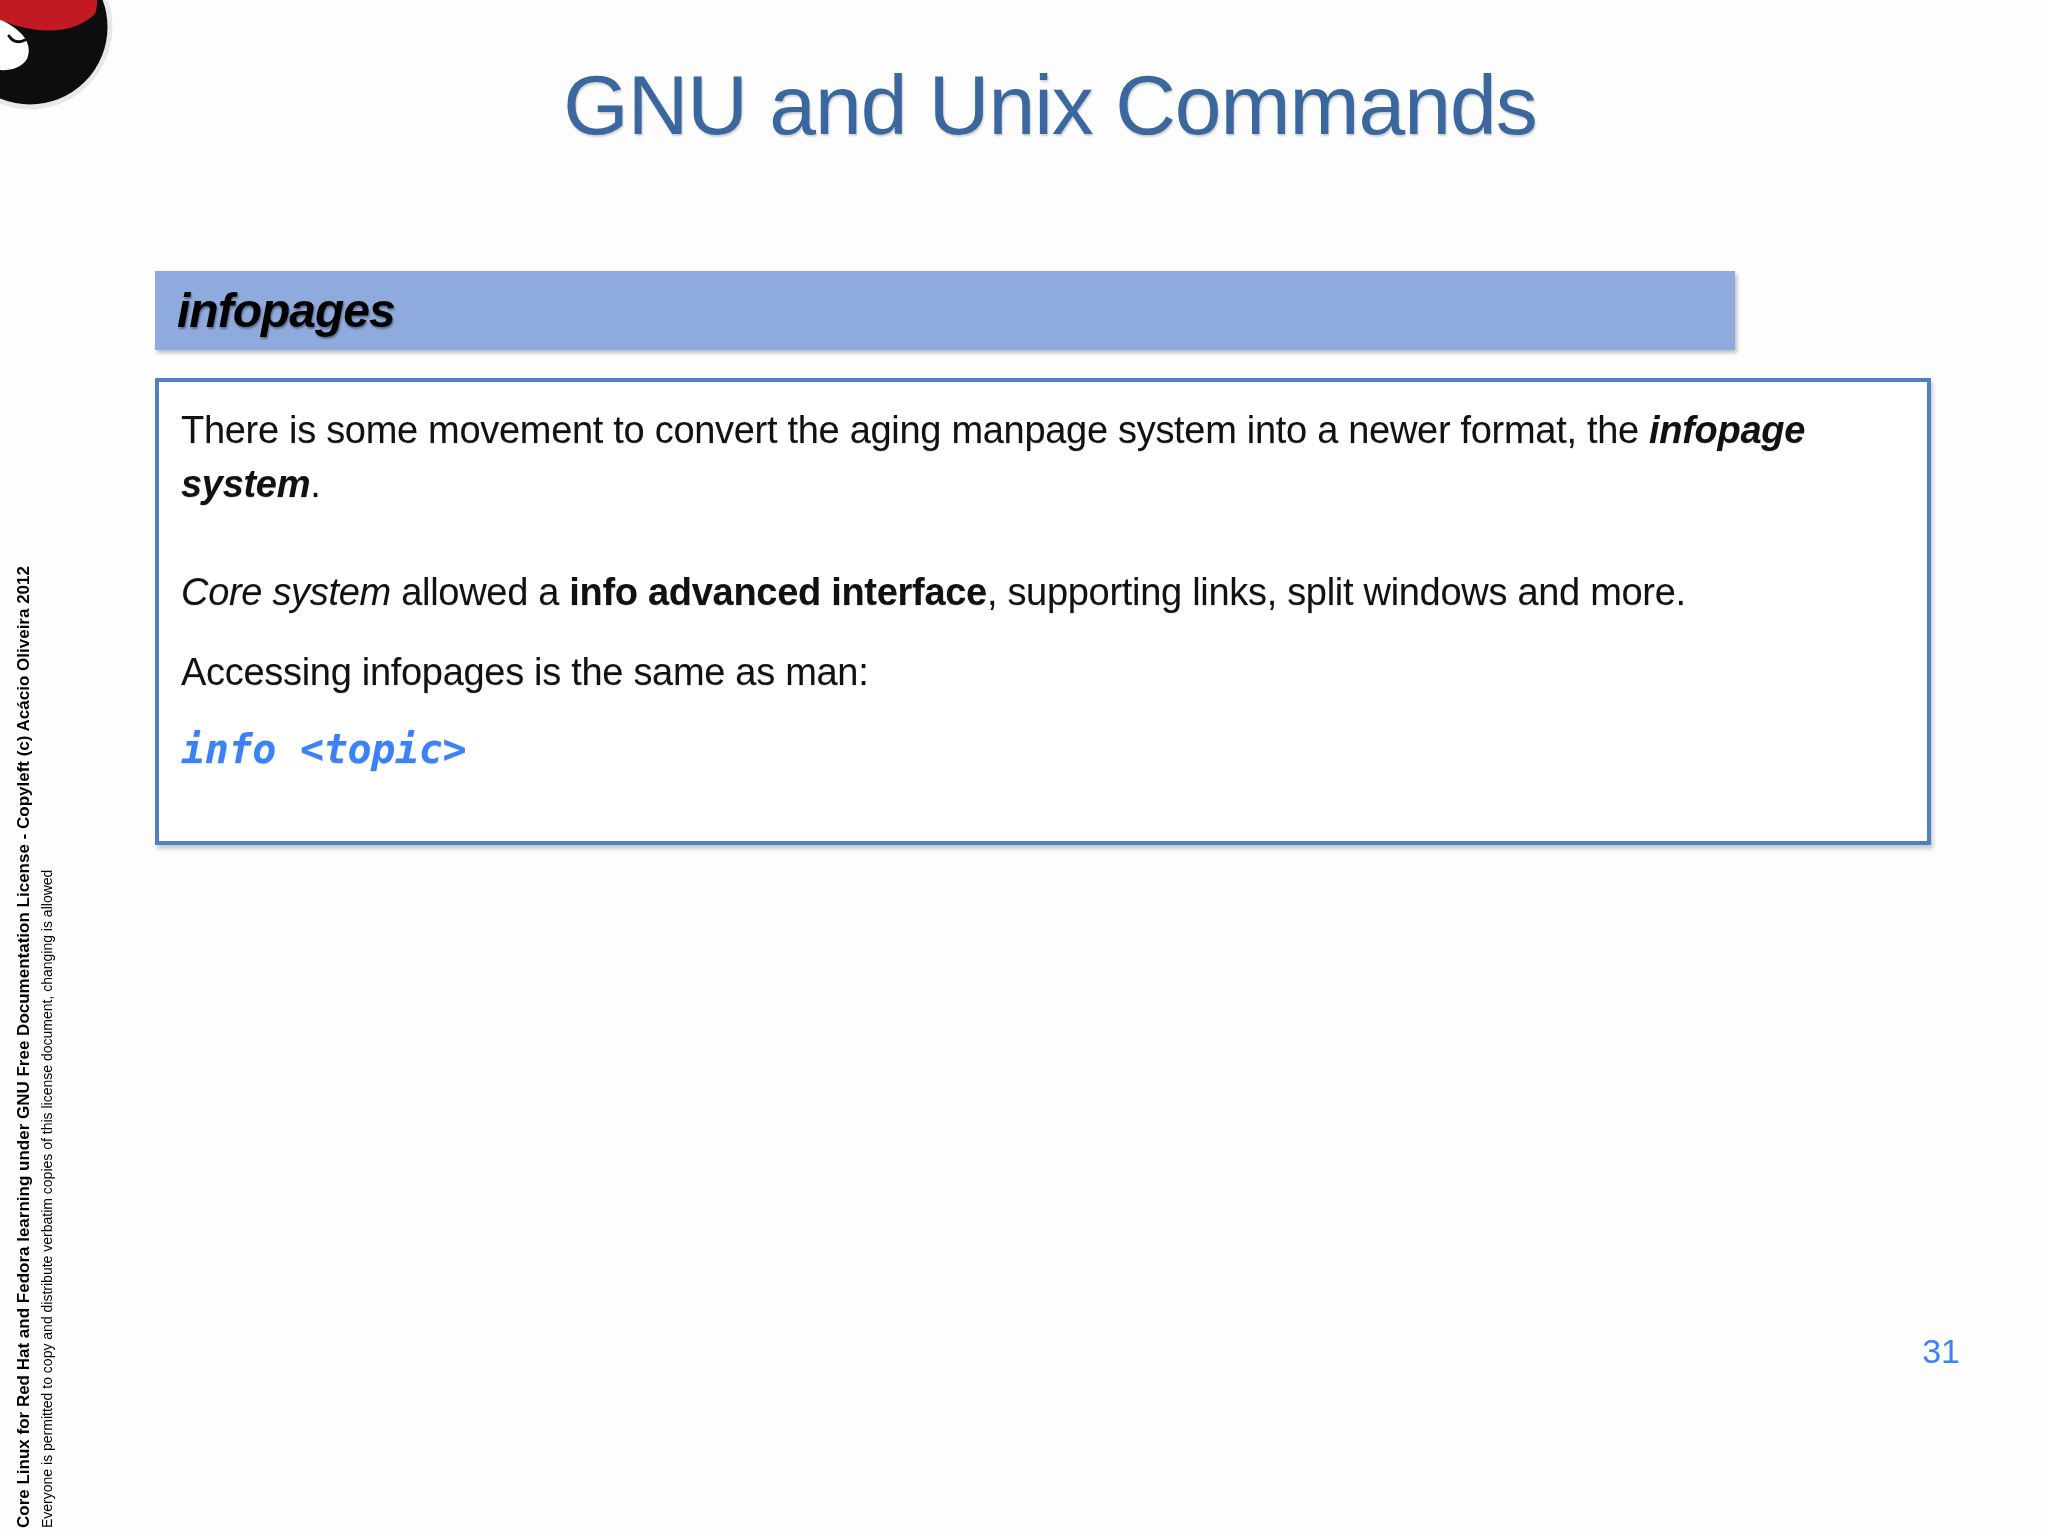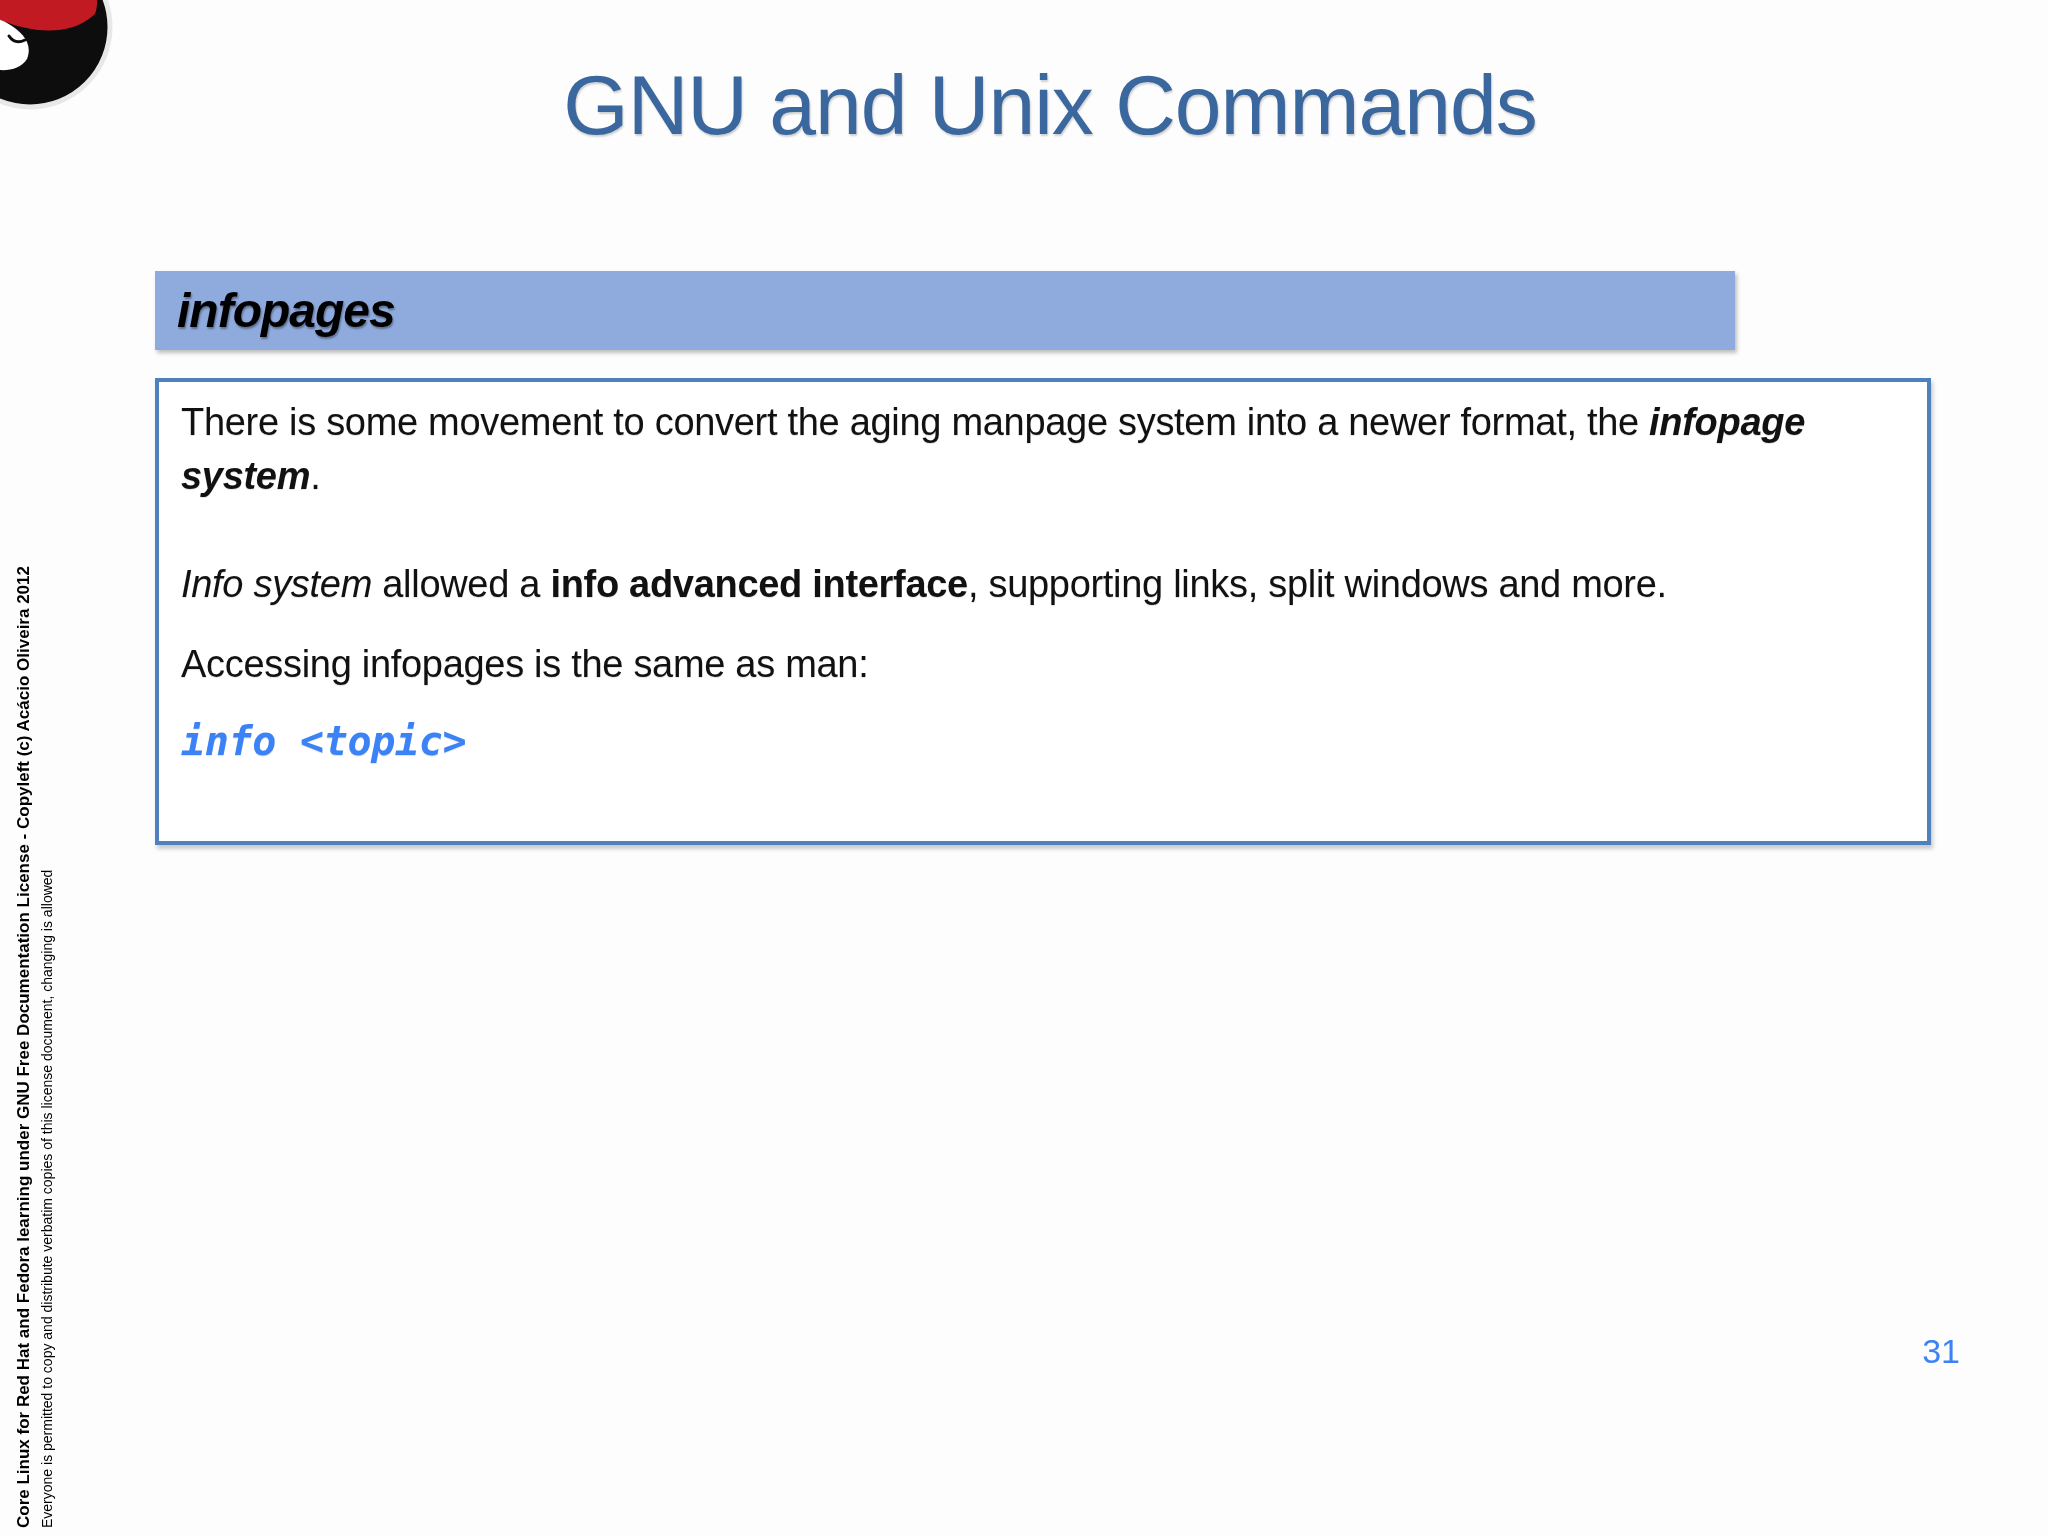--- a/index.html
+++ b/index.html
@@ -56,21 +56,21 @@
 
   
   .content-box {
     position: absolute;
     left: 155px; top: 378px;
     width: 1776px; height: 467px;
     box-sizing: border-box;
     background: #ffffff;
     border: 4px solid #4f81bd;
     box-shadow: 2px 4px 4px rgba(0,0,0,0.2);
-    padding: 14px 22px 16px 22px;
+    padding: 22px 22px 16px 22px;
   }
   .content-box p {
     margin: 0;
     font-size: 38px;
     line-height: 1.42;
     letter-spacing: -0.3px;
     text-shadow: 0 1px 1px rgba(0,0,0,0.12);
   }
   .p-manpage   { margin-bottom: 54px !important; }
   .p-infosys   { margin-bottom: 26px !important; }
@@ -130,21 +130,21 @@
 
 <h1 class="slide-title">GNU and Unix Commands</h1>
 
 <div class="section-bar">
   <span class="section-title">infopages</span>
 </div>
 
 <div class="content-box">
   <p class="p-manpage"><span>There is some movement to convert the aging manpage system into a newer format, the </span><span class="bold-italic">infopage system</span><span>.</span></p>
 
-  <p class="p-infosys"><span class="italic">Info system</span><span> allowed a </span><span class="bold">info advanced interface</span><span>, supporting links, split windows and more.</span></p>
+  <p class="p-infosys"><span class="italic">Core system</span><span> allowed a </span><span class="bold">info advanced interface</span><span>, supporting links, split windows and more.</span></p>
 
   <p class="p-accessing">Accessing infopages is the same as man:</p>
 
   <p class="code-line">info &lt;topic&gt;</p>
 
 </div>
 
 <div class="license-sidebar">
   <div class="license-line1">Core Linux for Red Hat and Fedora learning under GNU Free Documentation License - Copyleft (c) Acácio Oliveira 2012</div>
   <div class="license-line2">Everyone is permitted to copy and distribute verbatim copies of this license document, changing is allowed</div>

